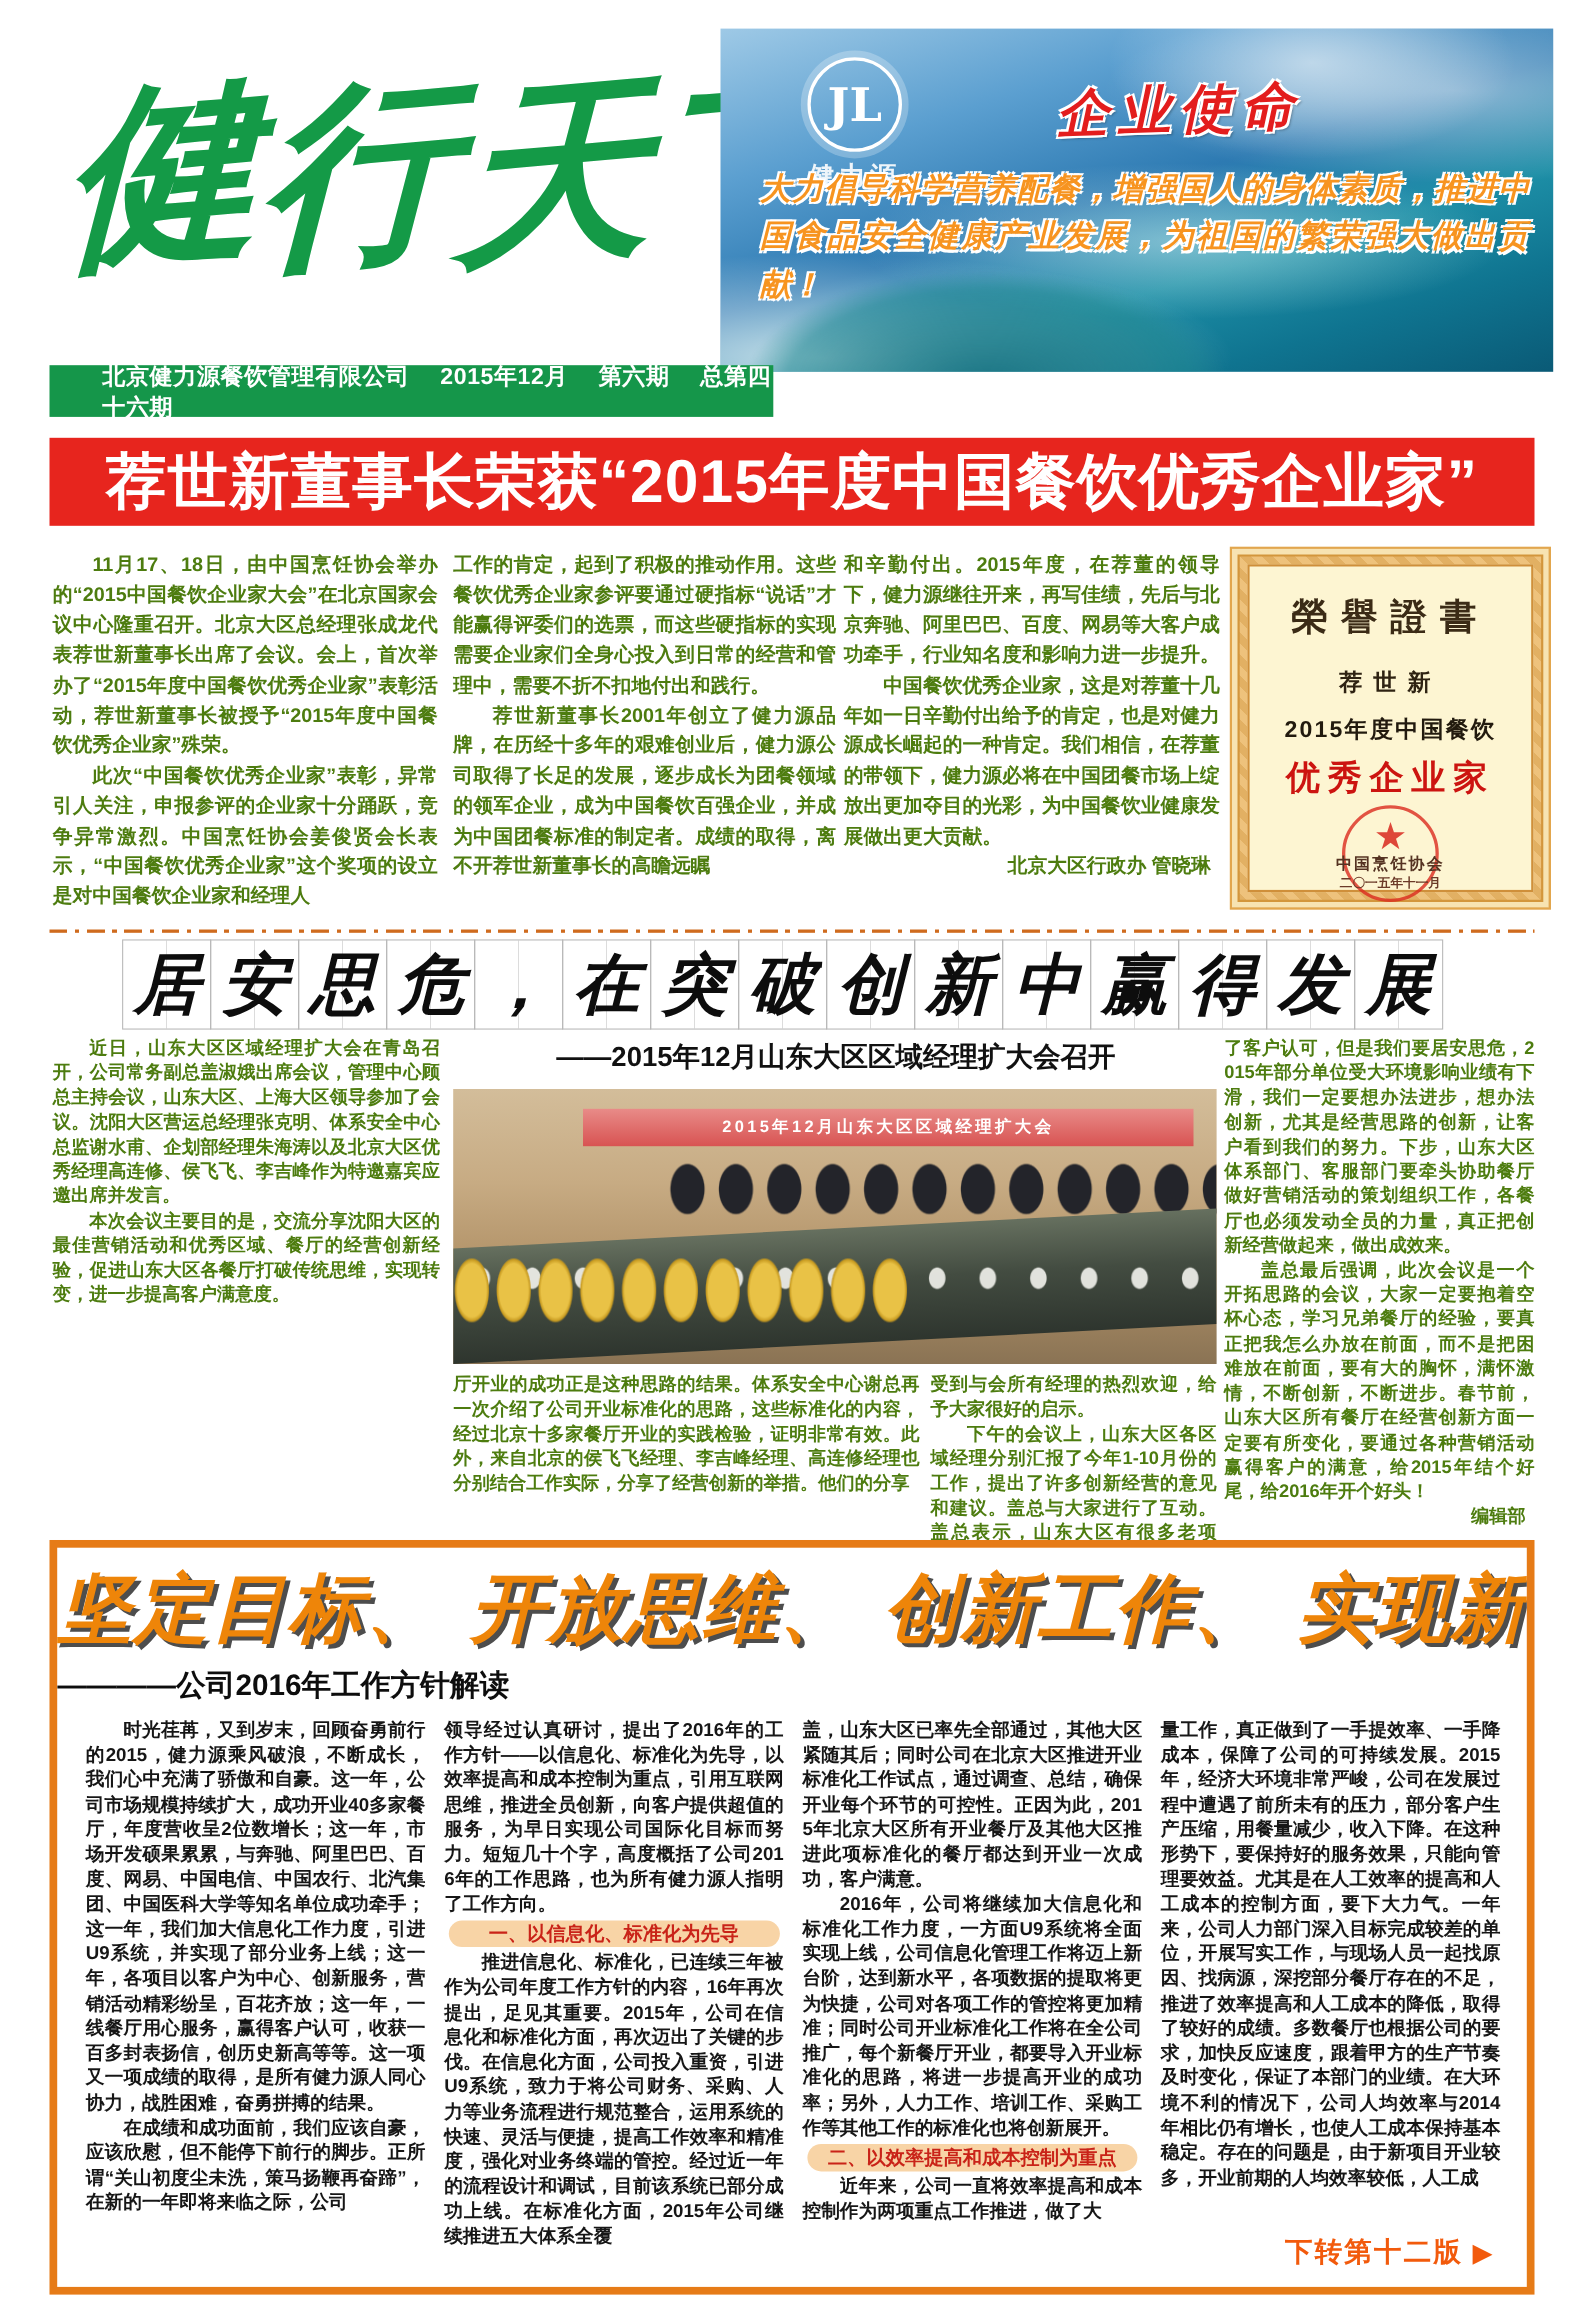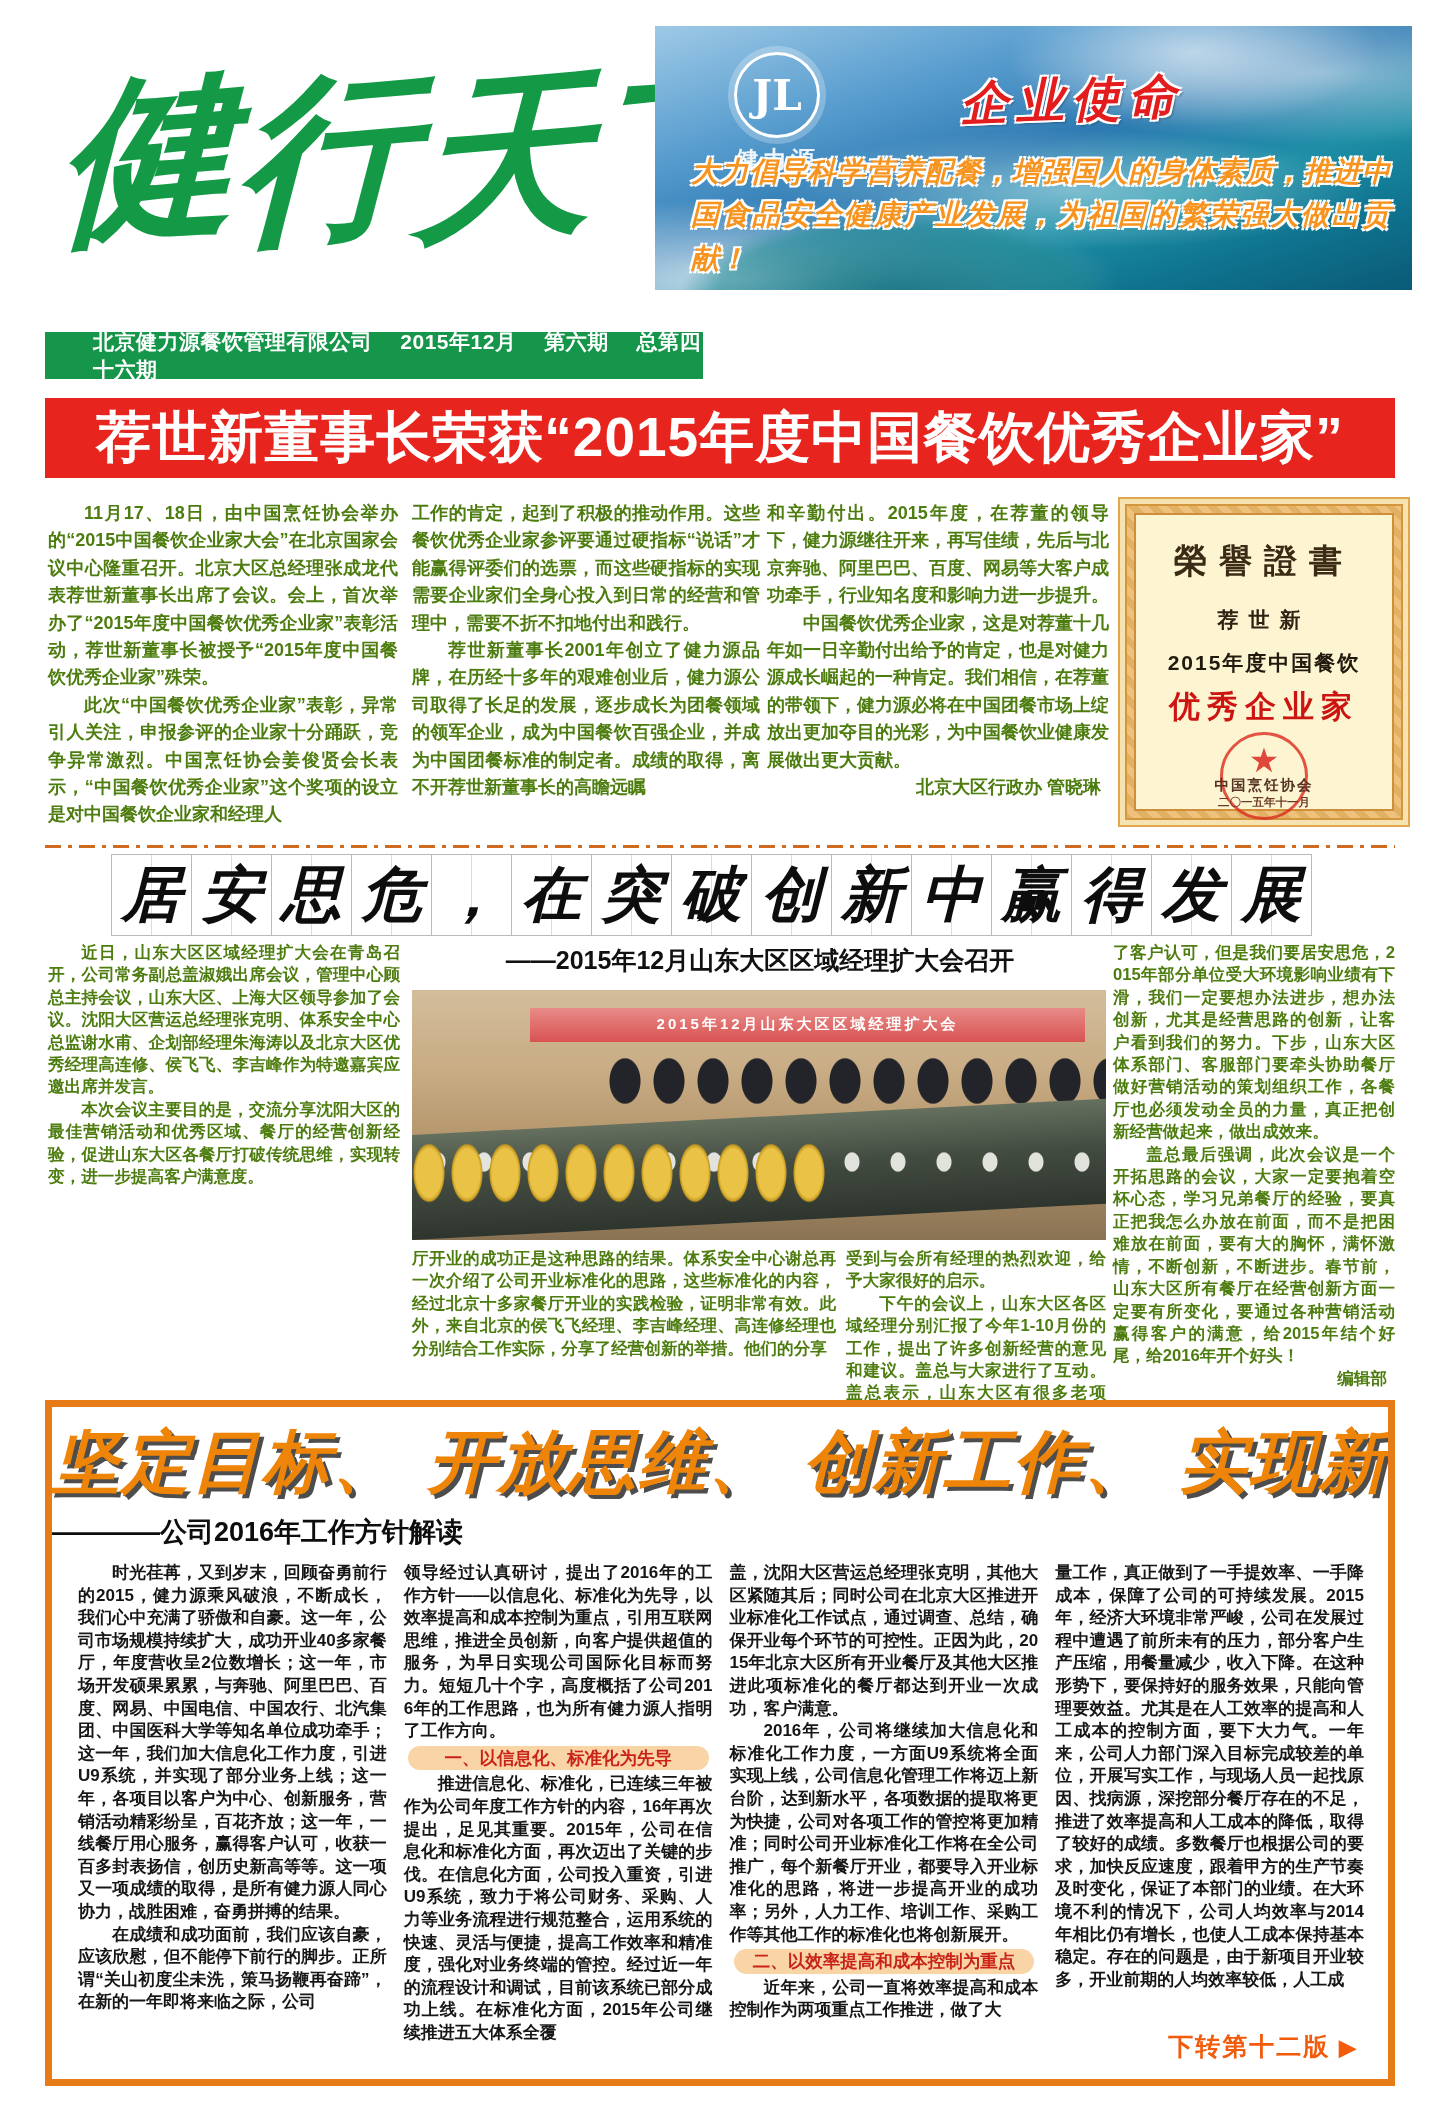--- a/index.html
+++ b/index.html
@@ -11,21 +11,21 @@
   
   .masthead {
     position:absolute; left:58px; top:18px; width:600px; height:278px;
     display:flex; justify-content:space-between; align-items:center;
     color:#149a47; font-family:"DejaVu Serif", serif; font-weight:bold;
     font-style:italic; font-size:178px; line-height:1;
   }
   .masthead span { display:inline-block; transform:rotate(-5deg) skewX(-6deg); }
   
   .mission {
-    position:absolute; left:655px; top:26px; width:757px; height:264px; overflow:hidden;
+    position:absolute; left:655px; top:26px; width:757px; height:312px; overflow:hidden;
     background:
       radial-gradient(90% 55% at 12% 96%, rgba(255,255,255,.75), rgba(255,255,255,0) 55%),
       radial-gradient(70% 45% at 88% 18%, rgba(255,255,255,.45), rgba(255,255,255,0) 60%),
       radial-gradient(60% 35% at 55% 62%, rgba(215,245,245,.5), rgba(255,255,255,0) 65%),
       linear-gradient(163deg, #9ec9e6 0%, #5b9fd0 26%, #2d7ab2 48%, #1d8ea6 66%, #0f7490 82%, #0a5a76 100%);
   }
   .wave1 { position:absolute; left:-8%; bottom:-48%; width:80%; height:90%; border-radius:50%;
     background:radial-gradient(closest-side, rgba(18,110,125,.9), rgba(22,130,140,.55) 60%, rgba(255,255,255,0) 72%);
     filter:blur(2px); }
   .wave2 { position:absolute; right:-6%; top:-30%; width:70%; height:80%; border-radius:50%;
@@ -264,21 +264,21 @@
       <div class="s3col">
         <p class="ind">时光荏苒，又到岁末，回顾奋勇前行的2015，健力源乘风破浪，不断成长，我们心中充满了骄傲和自豪。这一年，公司市场规模持续扩大，成功开业40多家餐厅，年度营收呈2位数增长；这一年，市场开发硕果累累，与奔驰、阿里巴巴、百度、网易、中国电信、中国农行、北汽集团、中国医科大学等知名单位成功牵手；这一年，我们加大信息化工作力度，引进U9系统，并实现了部分业务上线；这一年，各项目以客户为中心、创新服务，营销活动精彩纷呈，百花齐放；这一年，一线餐厅用心服务，赢得客户认可，收获一百多封表扬信，创历史新高等等。这一项又一项成绩的取得，是所有健力源人同心协力，战胜困难，奋勇拼搏的结果。</p>
         <p class="ind">在成绩和成功面前，我们应该自豪，应该欣慰，但不能停下前行的脚步。正所谓“关山初度尘未洗，策马扬鞭再奋蹄”，在新的一年即将来临之际，公司</p>
       </div>
       <div class="s3col">
         <p>领导经过认真研讨，提出了2016年的工作方针——以信息化、标准化为先导，以效率提高和成本控制为重点，引用互联网思维，推进全员创新，向客户提供超值的服务，为早日实现公司国际化目标而努力。短短几十个字，高度概括了公司2016年的工作思路，也为所有健力源人指明了工作方向。</p>
         <span class="s3h">一、以信息化、标准化为先导</span>
         <p class="ind">推进信息化、标准化，已连续三年被作为公司年度工作方针的内容，16年再次提出，足见其重要。2015年，公司在信息化和标准化方面，再次迈出了关键的步伐。在信息化方面，公司投入重资，引进U9系统，致力于将公司财务、采购、人力等业务流程进行规范整合，运用系统的快速、灵活与便捷，提高工作效率和精准度，强化对业务终端的管控。经过近一年的流程设计和调试，目前该系统已部分成功上线。在标准化方面，2015年公司继续推进五大体系全覆</p>
       </div>
       <div class="s3col">
-        <p>盖，沈阳大区营运总经理张克明，其他大区紧随其后；同时公司在北京大区推进开业标准化工作试点，通过调查、总结，确保开业每个环节的可控性。正因为此，2015年北京大区所有开业餐厅及其他大区推进此项标准化的餐厅都达到开业一次成功，客户满意。</p>
+        <p>盖，山东大区已率先全部通过，其他大区紧随其后；同时公司在北京大区推进开业标准化工作试点，通过调查、总结，确保开业每个环节的可控性。正因为此，2015年北京大区所有开业餐厅及其他大区推进此项标准化的餐厅都达到开业一次成功，客户满意。</p>
         <p class="ind">2016年，公司将继续加大信息化和标准化工作力度，一方面U9系统将全面实现上线，公司信息化管理工作将迈上新台阶，达到新水平，各项数据的提取将更为快捷，公司对各项工作的管控将更加精准；同时公司开业标准化工作将在全公司推广，每个新餐厅开业，都要导入开业标准化的思路，将进一步提高开业的成功率；另外，人力工作、培训工作、采购工作等其他工作的标准化也将创新展开。</p>
         <span class="s3h">二、以效率提高和成本控制为重点</span>
         <p class="ind">近年来，公司一直将效率提高和成本控制作为两项重点工作推进，做了大</p>
       </div>
       <div class="s3col">
         <p>量工作，真正做到了一手提效率、一手降成本，保障了公司的可持续发展。2015年，经济大环境非常严峻，公司在发展过程中遭遇了前所未有的压力，部分客户生产压缩，用餐量减少，收入下降。在这种形势下，要保持好的服务效果，只能向管理要效益。尤其是在人工效率的提高和人工成本的控制方面，要下大力气。一年来，公司人力部门深入目标完成较差的单位，开展写实工作，与现场人员一起找原因、找病源，深挖部分餐厅存在的不足，推进了效率提高和人工成本的降低，取得了较好的成绩。多数餐厅也根据公司的要求，加快反应速度，跟着甲方的生产节奏及时变化，保证了本部门的业绩。在大环境不利的情况下，公司人均效率与2014年相比仍有增长，也使人工成本保持基本稳定。存在的问题是，由于新项目开业较多，开业前期的人均效率较低，人工成</p>
       </div>
     </div>
     <div class="continue">
       <span>下转第十二版</span>

